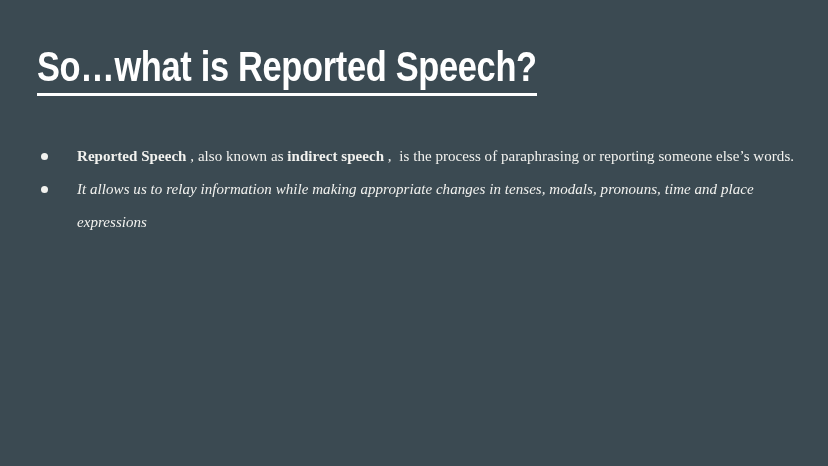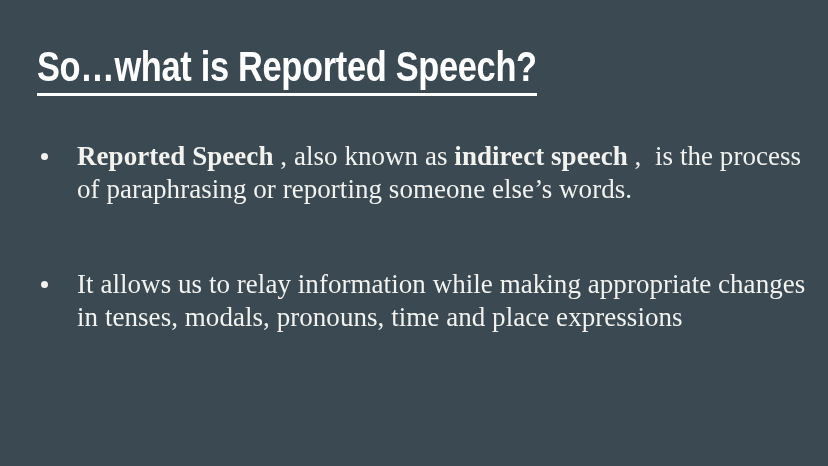--- a/index.html
+++ b/index.html
@@ -55,26 +55,26 @@
     width: 770px;
   }
 
   .bullet-row {
     position: relative;
     display: block;
     padding-left: 40px;
     margin: 0;
     color: #f2f2ef;
     font-family: "Liberation Serif", "DejaVu Serif", serif;
-    font-size: 27px;
+    font-size: 15px;
     line-height: 33px;
     letter-spacing: 0.05px;
   }
   .bullet-row + .bullet-row {
-    margin-top: 62px;
+    font-style: italic;
   }
 
   .bullet-dot {
     position: absolute;
     left: 4px;
     top: 13px;
     width: 7px;
     height: 7px;
     border-radius: 50%;
     background: #f2f2ef;

